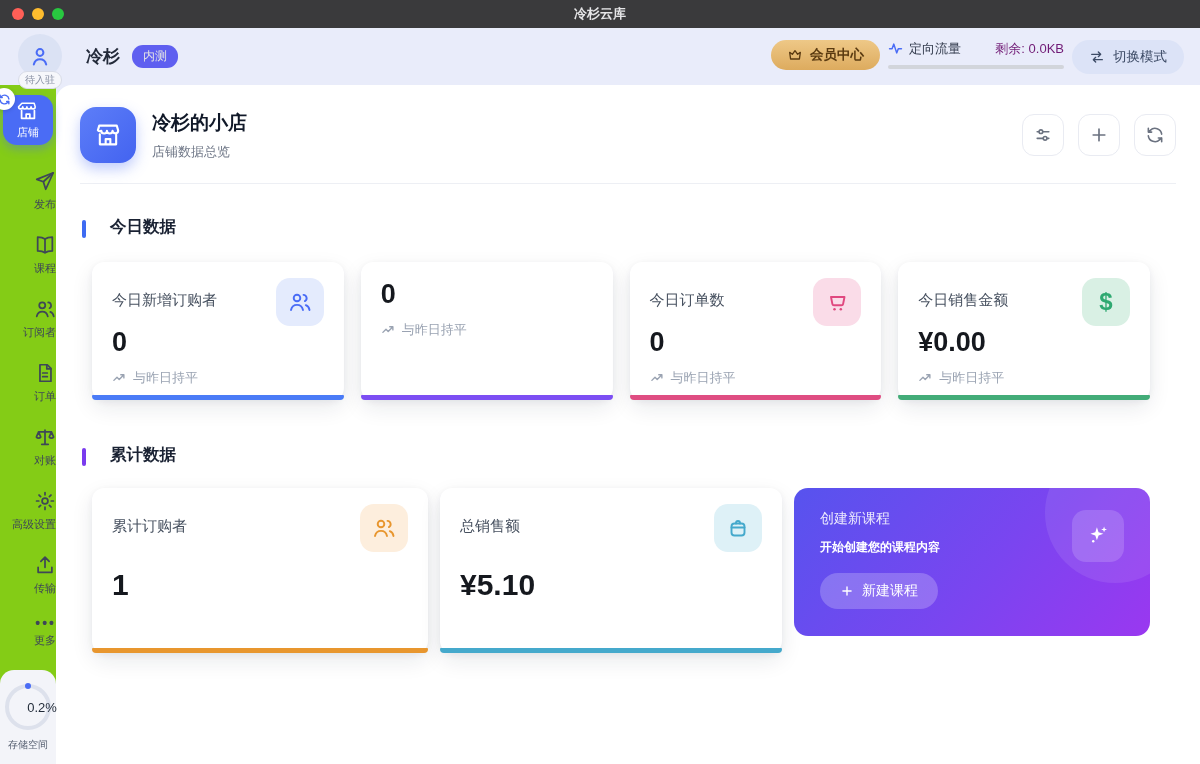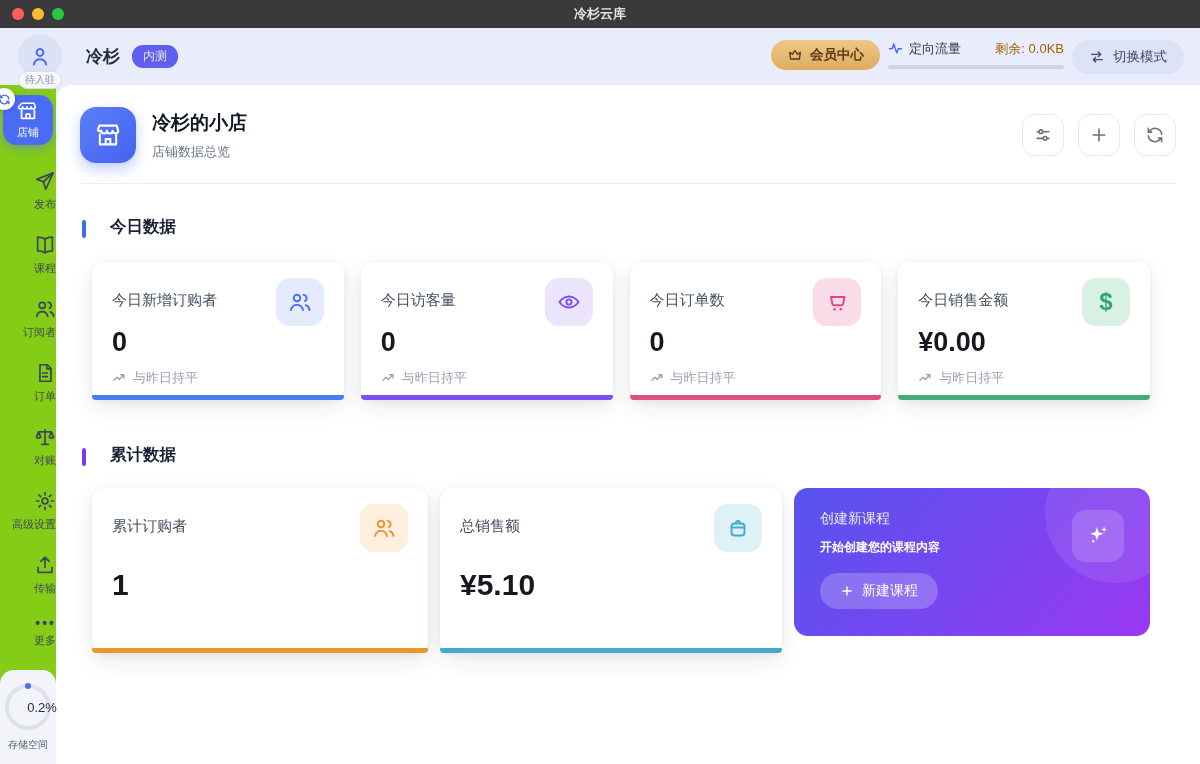--- a/index.html
+++ b/index.html
@@ -17,21 +17,21 @@
   .topbar { height:57px; background:#e9ecfa; display:flex; align-items:center; padding:0 16px; gap:12px; }
   .avatar-wrap { position:relative; width:48px; height:48px; margin-top:2px; }
   .avatar { width:44px; height:44px; margin-left:2px; border-radius:50%; background:#dbe2f4; display:flex; align-items:center; justify-content:center; }
   .pending-badge { position:absolute; bottom:-7px; left:50%; transform:translateX(-50%); background:#f6f7fb; border:1px solid #d8dce8; border-radius:9px; font-size:10px; color:#8b93a6; padding:1px 6px; white-space:nowrap; }
   .username { font-size:17px; font-weight:bold; color:#232a3a; margin-left:10px; }
   .beta-badge { background:#5f5ff0; color:#e5e5e5; font-size:12px; border-radius:11px; padding:3px 11px; }
   .topbar-right { margin-left:auto; display:flex; gap:8px; }
   .vip-btn { display:flex; align-items:center; gap:7px; background:linear-gradient(180deg,#eec887,#ddab5e); color:#5a3a10; font-size:13.5px; font-weight:bold; height:30px; padding:0 16px; border-radius:16px; border:none; cursor:pointer; }
   .traffic { width:176px; display:flex; flex-direction:column; gap:7px; }
   .traffic-row { display:flex; align-items:center; gap:6px; font-size:13px; color:#333b4d; }
-  .traffic-remaining { margin-left:auto; font-weight:bold; color:#a16207; font-weight:normal; }
+  .traffic-remaining { margin-left:auto; font-weight:bold; color:#701a75; font-weight:normal; }
   .traffic-bar { height:4px; background:#d2d5db; border-radius:2px; }
   .mode-btn { display:flex; align-items:center; gap:8px; background:#dce3f7; color:#3d4b66; font-size:13.5px; height:34px; padding:0 17px; border-radius:17px; border:none; cursor:pointer; }
 
   
   .app-body { display:flex; height:679px; }
   .sidebar { width:56px; background:#84cc16; display:flex; flex-direction:column; align-items:center; padding-top:10px; flex-shrink:0; }
   .nav-active { width:50px; height:50px; background:#4a6cf5; border-radius:14px; color:#fff; position:relative; display:flex; flex-direction:column; align-items:center; justify-content:center; gap:3px; font-size:11px; margin-bottom:14px; box-shadow:0 4px 10px rgba(74,108,245,.4); cursor:pointer; }
   .sync-badge { position:absolute; top:-7px; left:-10px; width:22px; height:22px; background:#fff; border-radius:50%; display:flex; align-items:center; justify-content:center; box-shadow:0 1px 4px rgba(0,0,0,.15); color:#4a6cf5; }
   .nav-item { display:flex; flex-direction:column; align-items:flex-end; gap:5px; padding:11px 0; color:#3e4757; font-size:11px; width:100%; cursor:pointer; }
   .nav-item .dots { letter-spacing:2px; font-weight:bold; font-size:14px; line-height:10px; color:#3e4757; }
@@ -310,29 +310,20 @@
             <svg width="15" height="15" viewBox="0 0 24 24" fill="none" stroke="#9aa3b2" stroke-width="2.2" stroke-linecap="round" stroke-linejoin="round">
               <path d="M3 15l5-5 3.5 3.5L19 6M14 6h5v5"></path>
             </svg>
           </span>
           <span>与昨日持平</span>
         </div>
         <div class="card-bar bar-blue"></div>
       </div>
 
       <div class="card stat-card">
-        <div class="card-top">
-          <div class="card-label">今日访客量</div>
-          <div class="icon-box ib-purple">
-            <svg width="24" height="24" viewBox="0 0 24 24" fill="none" stroke="currentColor" stroke-width="1.9">
-              <path d="M2.5 12S6 6.5 12 6.5 21.5 12 21.5 12 18 17.5 12 17.5 2.5 12 2.5 12z"></path>
-                <circle cx="12" cy="12" r="2.6"></circle>
-            </svg>
-          </div>
-        </div>
         <div class="stat-value">0</div>
         <div class="stat-trend">
           <span>
             <svg width="15" height="15" viewBox="0 0 24 24" fill="none" stroke="#9aa3b2" stroke-width="2.2" stroke-linecap="round" stroke-linejoin="round">
               <path d="M3 15l5-5 3.5 3.5L19 6M14 6h5v5"></path>
             </svg>
           </span>
           <span>与昨日持平</span>
         </div>
         <div class="card-bar bar-purple"></div>

